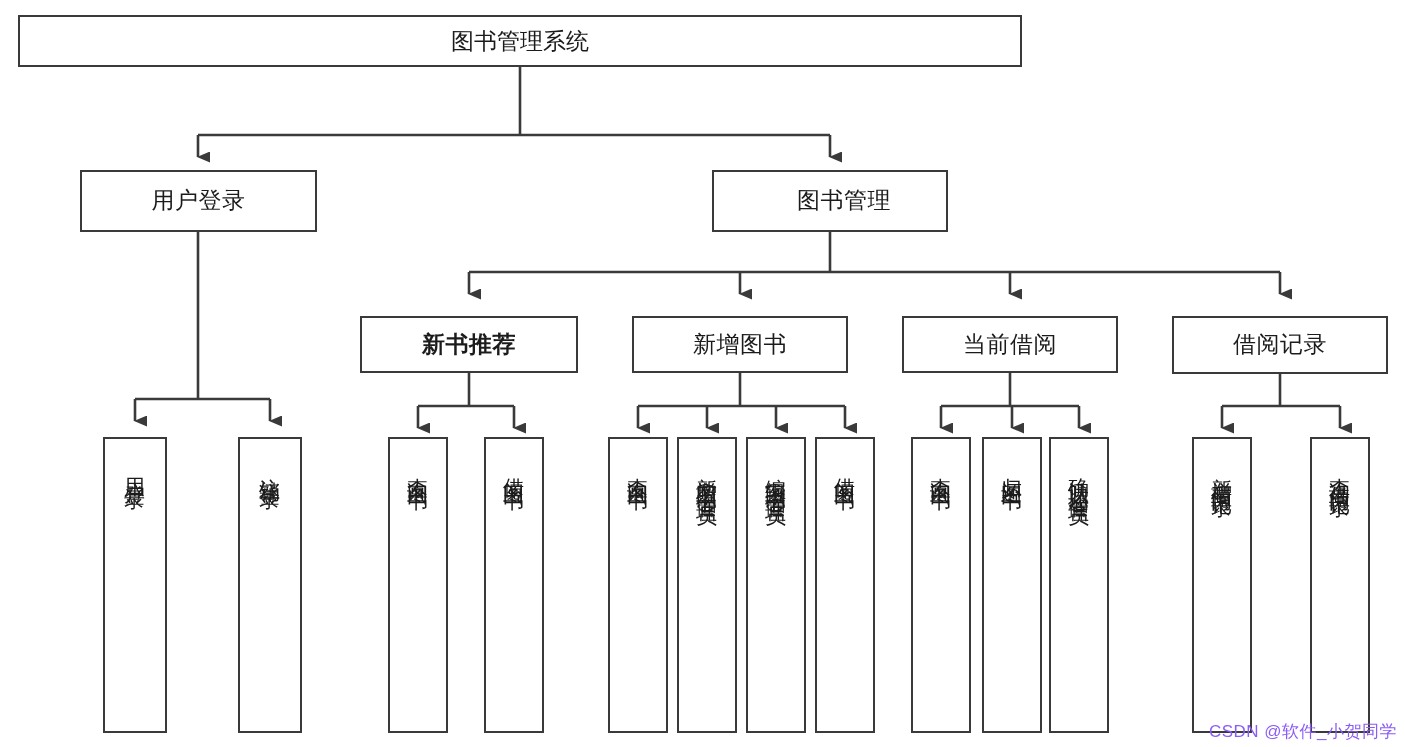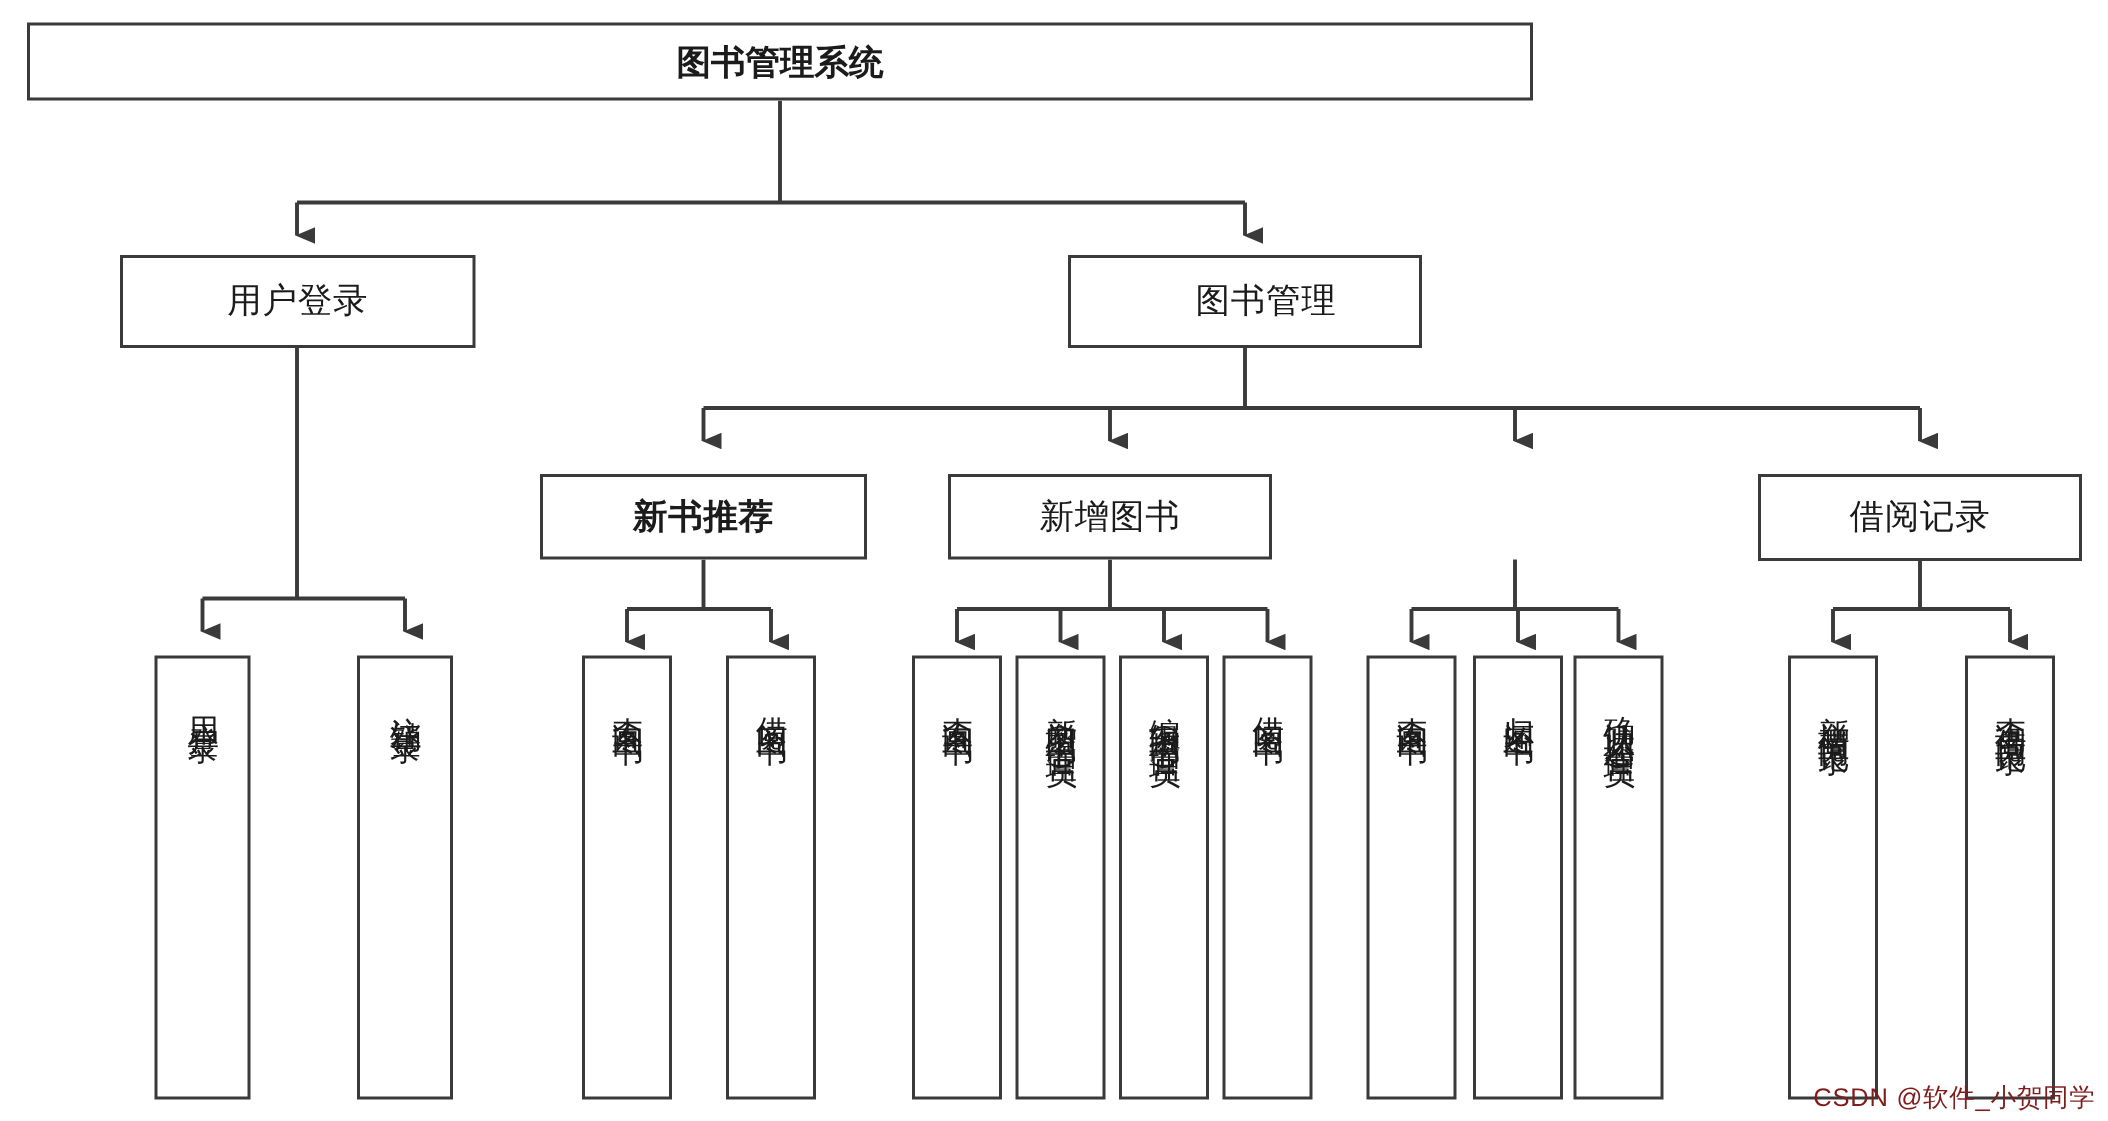--- a/index.html
+++ b/index.html
@@ -36,42 +36,41 @@
     color: #1b1b1b;
     z-index: 2;
   }
   .node.h {
     font-size: 23px;
     line-height: 1.1;
     letter-spacing: 0.5px;
   }
   .node.root {
     font-size: 23px;
-    font-weight: bold;
   }
   .node.leaf {
     font-size: 21px;
     padding-top: 22px;
     align-items: flex-start;
     justify-content: center;
   }
   .vtext {
     writing-mode: vertical-rl;
     text-orientation: upright;
     letter-spacing: 4px;
     line-height: 1.0;
     white-space: nowrap;
     display: block;
   }
   .watermark {
     position: absolute;
     right: 8px;
     bottom: 4px;
     font-size: 17px;
-    color: #7f1d1d;
+    color: #8b5cf6;
     letter-spacing: 0.5px;
     z-index: 5;
     white-space: nowrap;
   }
 </style>
 </head>
 <body>
 
 <div id="canvas">
 
@@ -128,20 +127,23 @@
   <div class="node h" style="left: 712px; top: 170px; width: 236px; height: 62px; padding-left: 28px;">
     <span>图书管理</span>
   </div>
 
   <div class="node h" style="left: 360px; top: 316px; width: 218px; height: 57px; font-weight: bold;">
     <span>新书推荐</span>
   </div>
   <div class="node h" style="left: 632px; top: 316px; width: 216px; height: 57px;">
     <span>新增图书</span>
   </div>
+  <div class="node h" style="left: 902px; top: 316px; width: 216px; height: 57px;">
+    <span>当前借阅</span>
+  </div>
   <div class="node h" style="left: 1172px; top: 316px; width: 216px; height: 58px;">
     <span>借阅记录</span>
   </div>
 
   <div class="node leaf" style="left: 103px; top: 437px; width: 64px; height: 296px;">
     <span class="vtext">用户登录</span>
   </div>
   <div class="node leaf" style="left: 238px; top: 437px; width: 64px; height: 296px;">
     <span class="vtext">注销登录</span>
   </div>

